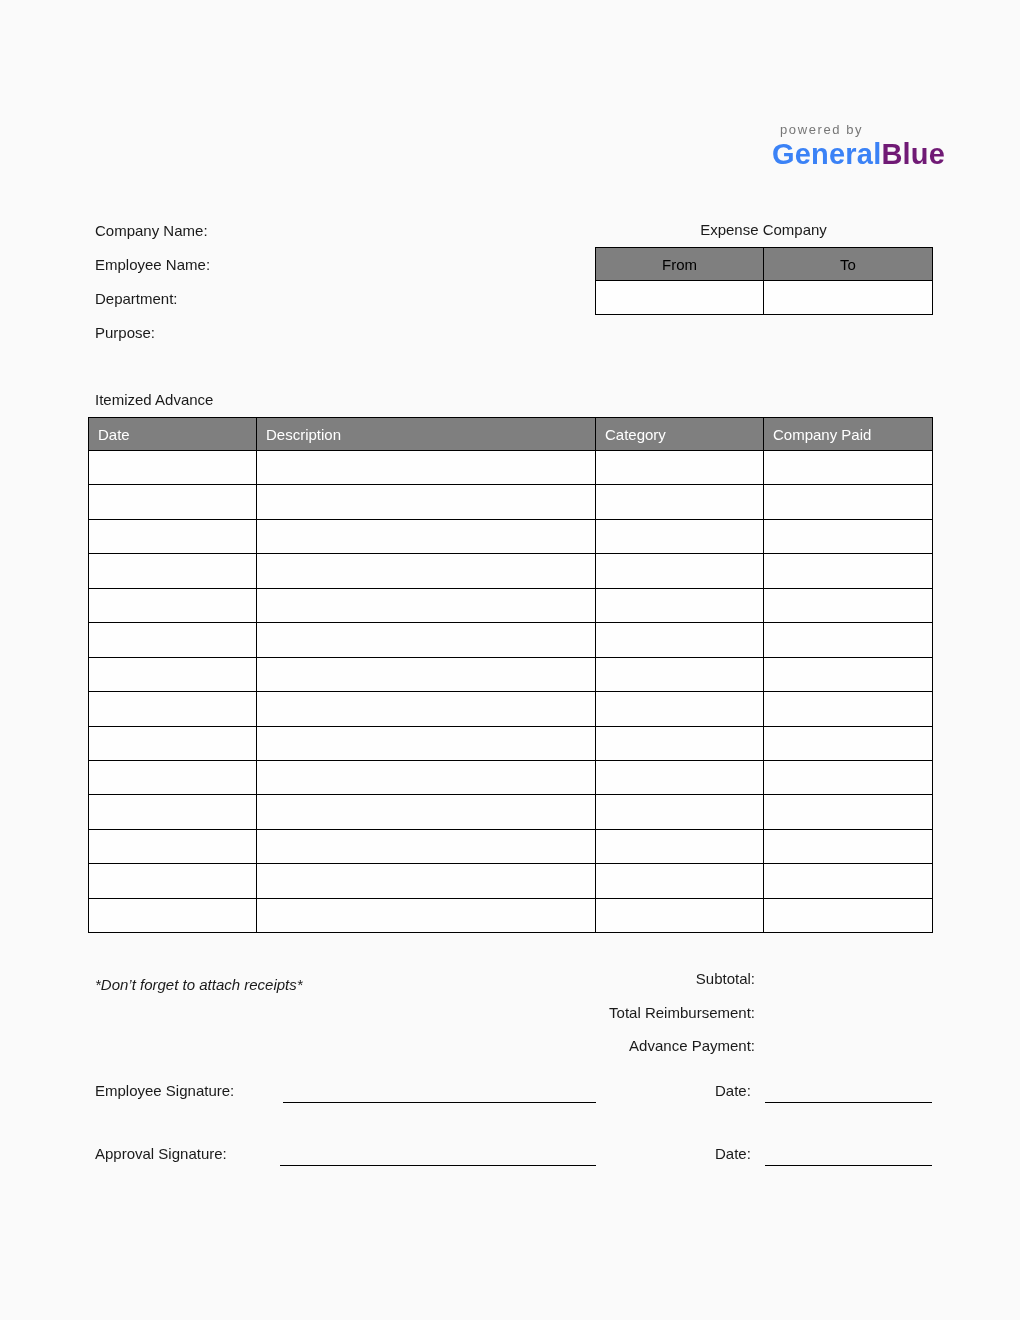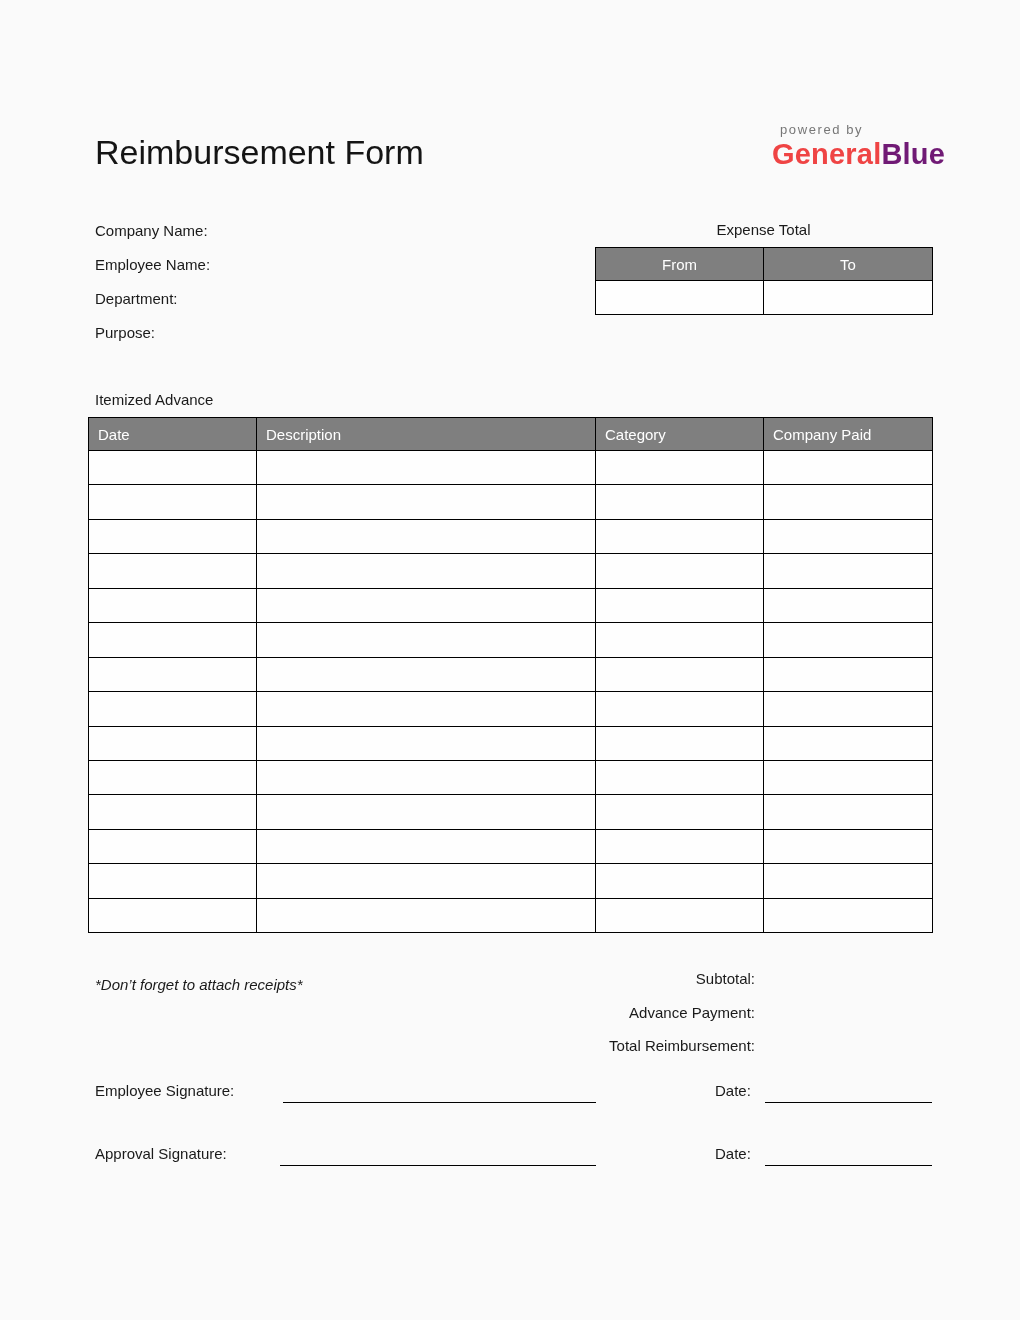--- a/index.html
+++ b/index.html
@@ -12,32 +12,32 @@
     color:#1a1a1a;
     overflow:hidden;
   }
   .abs { position:absolute; }
 
   
   .title { left:95px; top:131px; font-size:34px; line-height:42px; color:#141414; }
   .logo { left:772px; top:122px; width:200px; }
   .powered-by { display:block; padding-left:8px; font-size:13px; letter-spacing:1.6px; color:#767676; line-height:15px; }
   .brand { display:block; font-size:29px; line-height:34px; font-weight:600; letter-spacing:0.2px; }
-  .brand .general { color:#ef4444; }
+  .brand .general { color:#3b82f6; }
   .brand .blue { color:#701a75; }
 
   
   .info-label { left:95px; font-size:15px; line-height:17px; }
   .il-0 { top:222px; } .il-1 { top:256px; } .il-2 { top:290px; } .il-3 { top:324px; }
 
   
   .ep-title { left:595px; top:221px; width:337px; text-align:center; font-size:15px; line-height:17px; }
   .ep-table { left:595px; top:247px; border-collapse:collapse; table-layout:fixed; }
   .ep-table th {
-    width:168px; height:33px; background:#7f7f7f; color:#ffffff;
+    width:168px; height:33px; background:#7f7f7f; color:#000000;
     font-size:15px; font-weight:normal; text-align:center;
     border:1px solid #000;
   }
   .ep-table th.c1 { width:169px; }
   .ep-table td { height:34px; background:#fefefe; border:1px solid #000; font-size:15px; padding:0 8px; }
 
   
   .itemized-label { left:95px; top:391px; font-size:15px; line-height:17px; }
   .main-table { left:88px; top:417px; border-collapse:collapse; table-layout:fixed;border-radius:16px; }
   .main-table col.c-date { width:168px; }
@@ -71,32 +71,31 @@
   .row2-line { top:1148px; }
   .sig-line-1 { left:283px; width:313px; }
   .sig-line-2 { left:280px; width:316px; }
   .date-line { left:765px; width:167px; }
 </style>
 </head>
 <body>
 
 <div class="page">
 
-  <div class="abs title">Reimbursement Form</div>
   <div class="abs logo">
     <span class="powered-by">powered by</span>
     <span class="brand"><span class="general">General</span><span class="blue">Blue</span></span>
   </div>
 
   <div class="abs info-label il-0">Company Name:</div>
   <div class="abs info-label il-1">Employee Name:</div>
   <div class="abs info-label il-2">Department:</div>
   <div class="abs info-label il-3">Purpose:</div>
 
-  <div class="abs ep-title">Expense Total</div>
+  <div class="abs ep-title">Expense Company</div>
   <table class="abs ep-table">
     <thead>
       <tr>
         <th>From</th>
         <th class="c1">To</th>
       </tr>
     </thead>
     <tbody>
       <tr>
         <td></td>
@@ -204,22 +203,22 @@
           <td></td>
           <td></td>
           <td></td>
           <td></td>
         </tr>
       </tbody>
   </table>
 
   <div class="abs totals">
     <div class="t-line">Subtotal:</div>
+    <div class="t-line">Total Reimbursement:</div>
     <div class="t-line">Advance Payment:</div>
-    <div class="t-line">Total Reimbursement:</div>
   </div>
 
   <div class="abs note">*Don’t forget to attach receipts*</div>
 
   <div class="abs sig-label row1">Employee Signature:</div>
   <div class="abs fill-line row1-line sig-line-1"></div>
   <div class="abs date-label row1">Date:</div>
   <div class="abs fill-line row1-line date-line"></div>
 
   <div class="abs sig-label row2">Approval Signature:</div>

